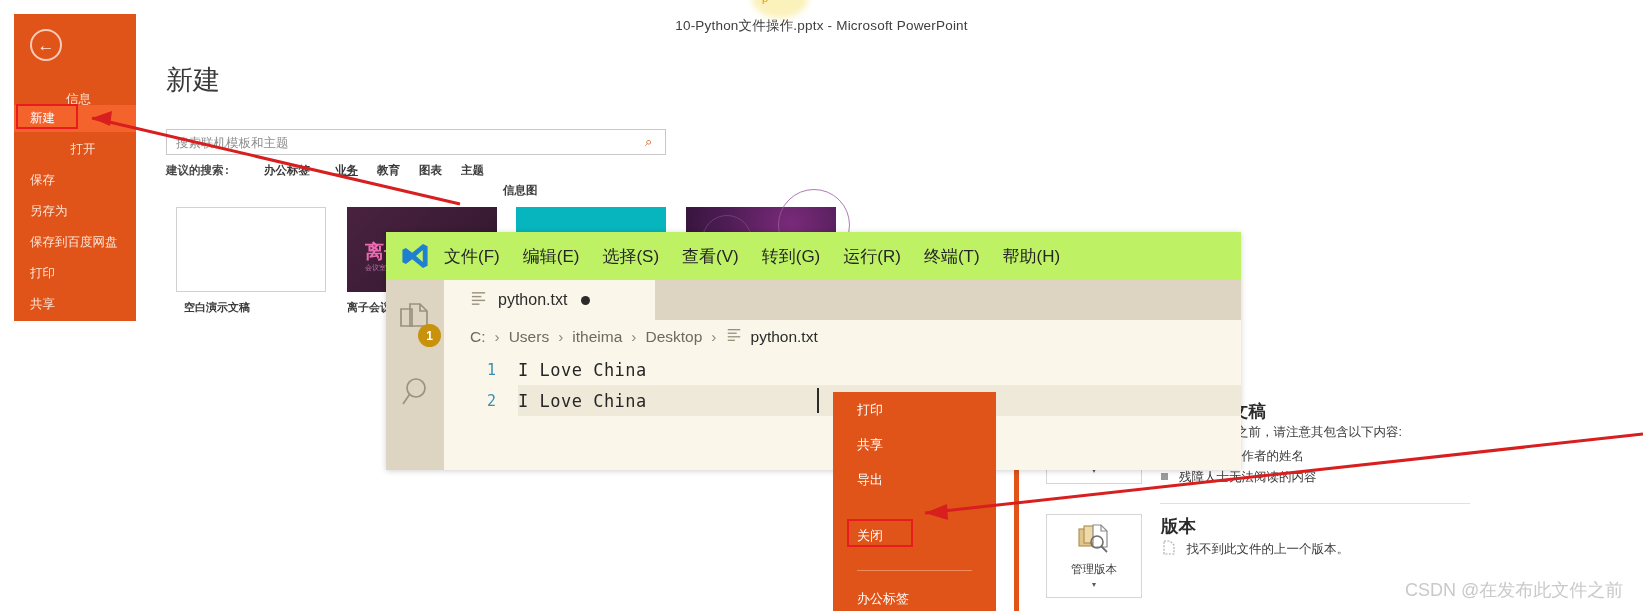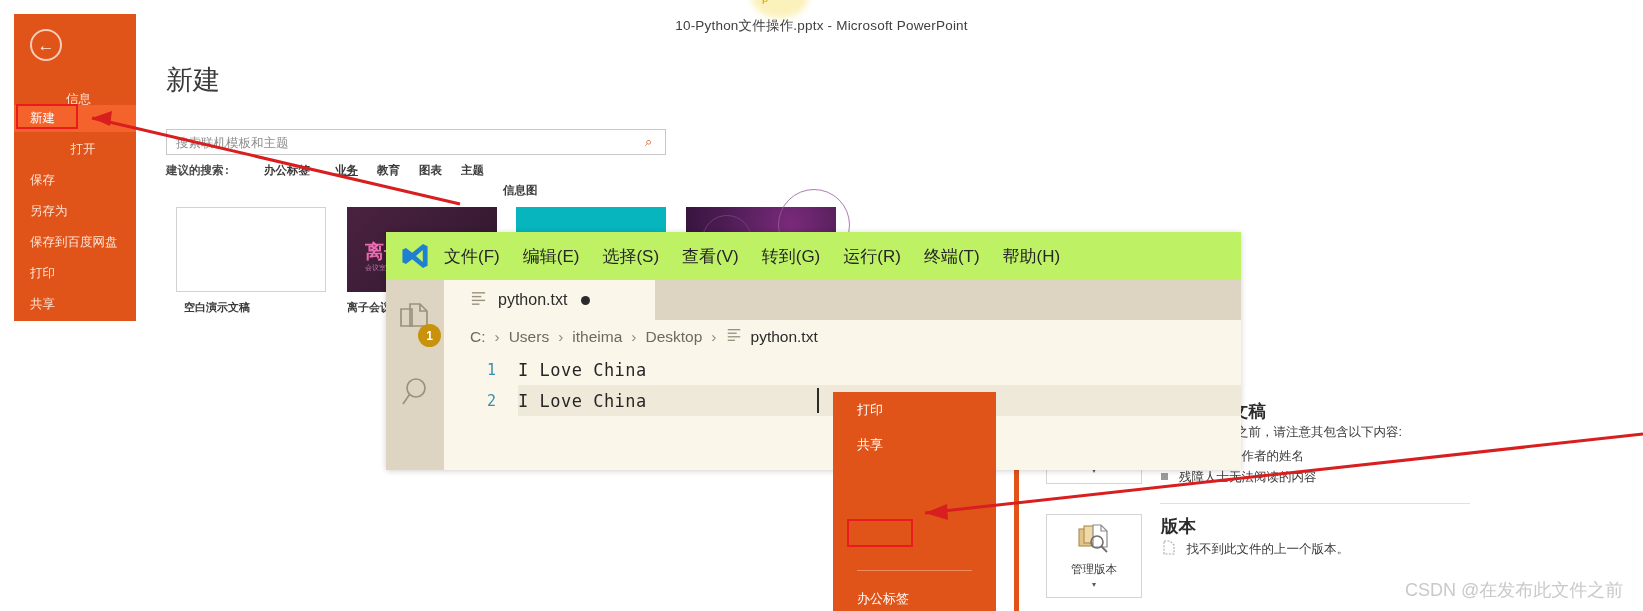--- a/index.html
+++ b/index.html
@@ -396,20 +396,22 @@
       <span class="ln-no">2</span>
       <span class="ln-txt">I Love China</span>
     </div>
     <div id="caret"></div>
   </div>
 </div>
 
 <div class="abs" id="ctxmenu">
   <div class="ctx-item" style="top:0px;">打印</div>
   <div class="ctx-item" style="top:35px;">共享</div>
+  <div class="ctx-item" style="top:70px;">导出</div>
+  <div class="ctx-item" style="top:126px;">关闭</div>
   <div id="ctx-sep"></div>
   <div class="ctx-item" style="top:189px;">办公标签</div>
   <div id="ctx-hl-box"></div>
 </div>
 
 <svg class="abs" id="arrows">
 
   <line x1="460" y1="204" x2="92" y2="118" stroke="#d81e1e" stroke-width="3"></line>
   <polygon points="92,118 112,111 110,126" fill="#d81e1e"></polygon>
 

